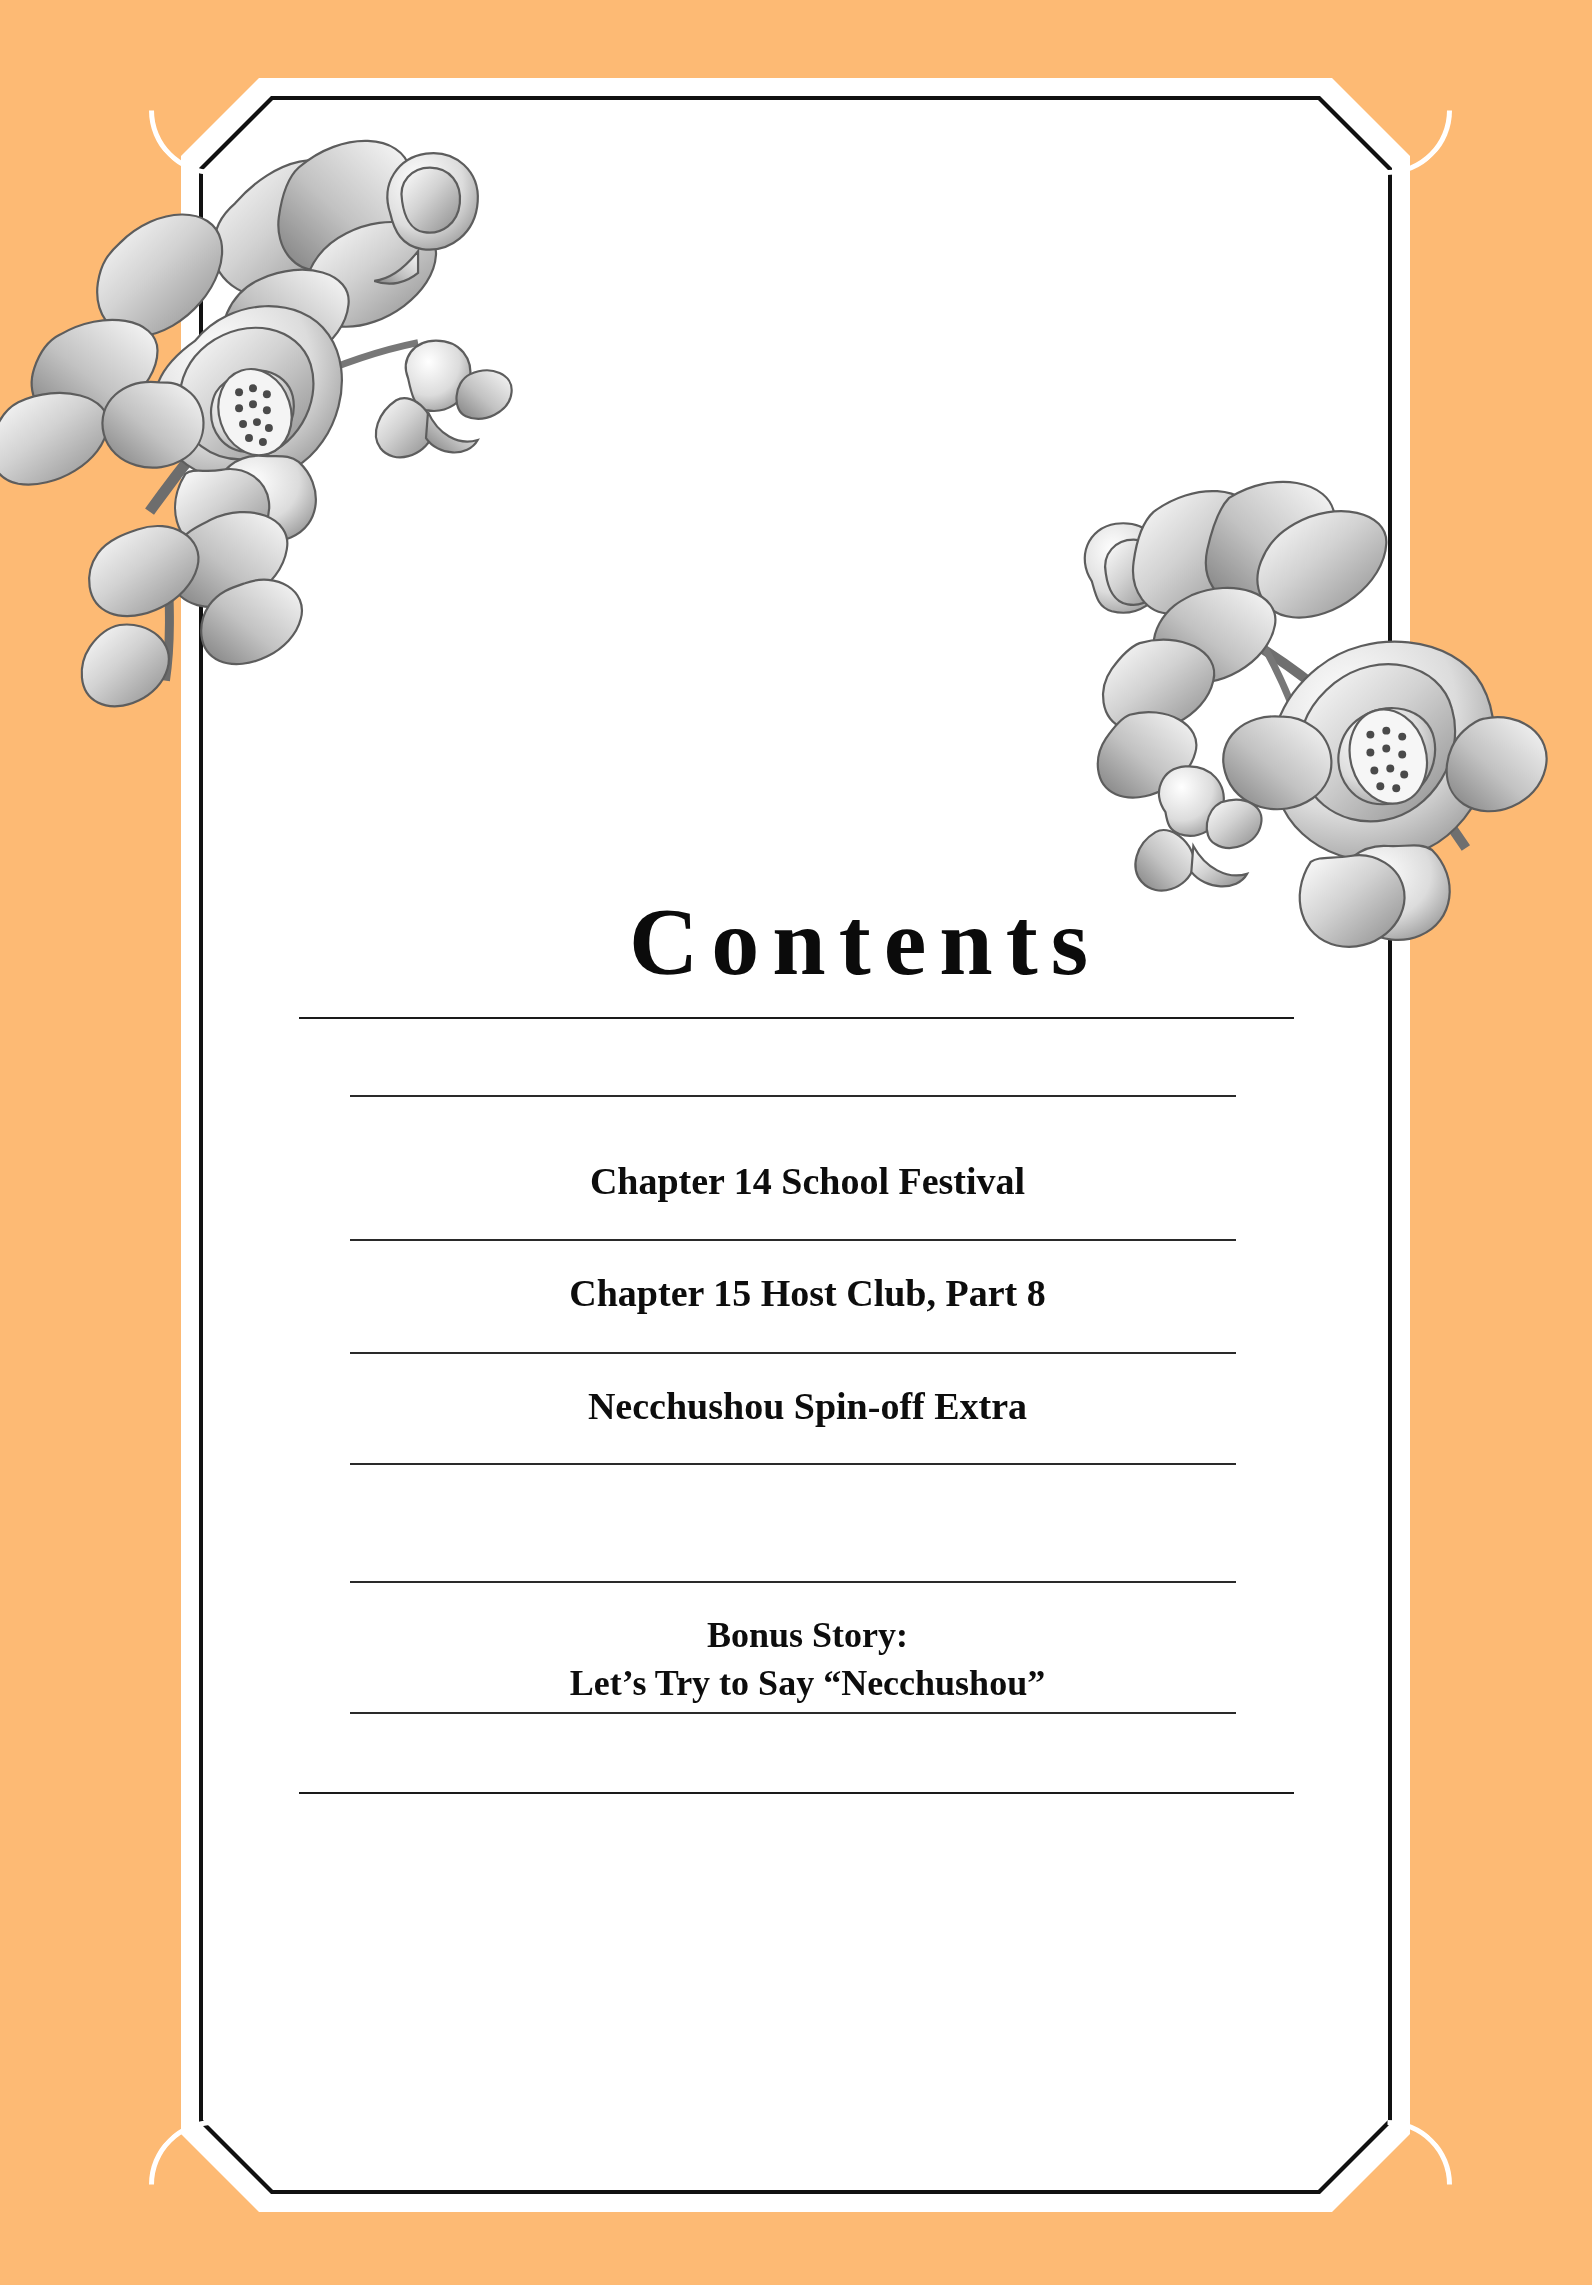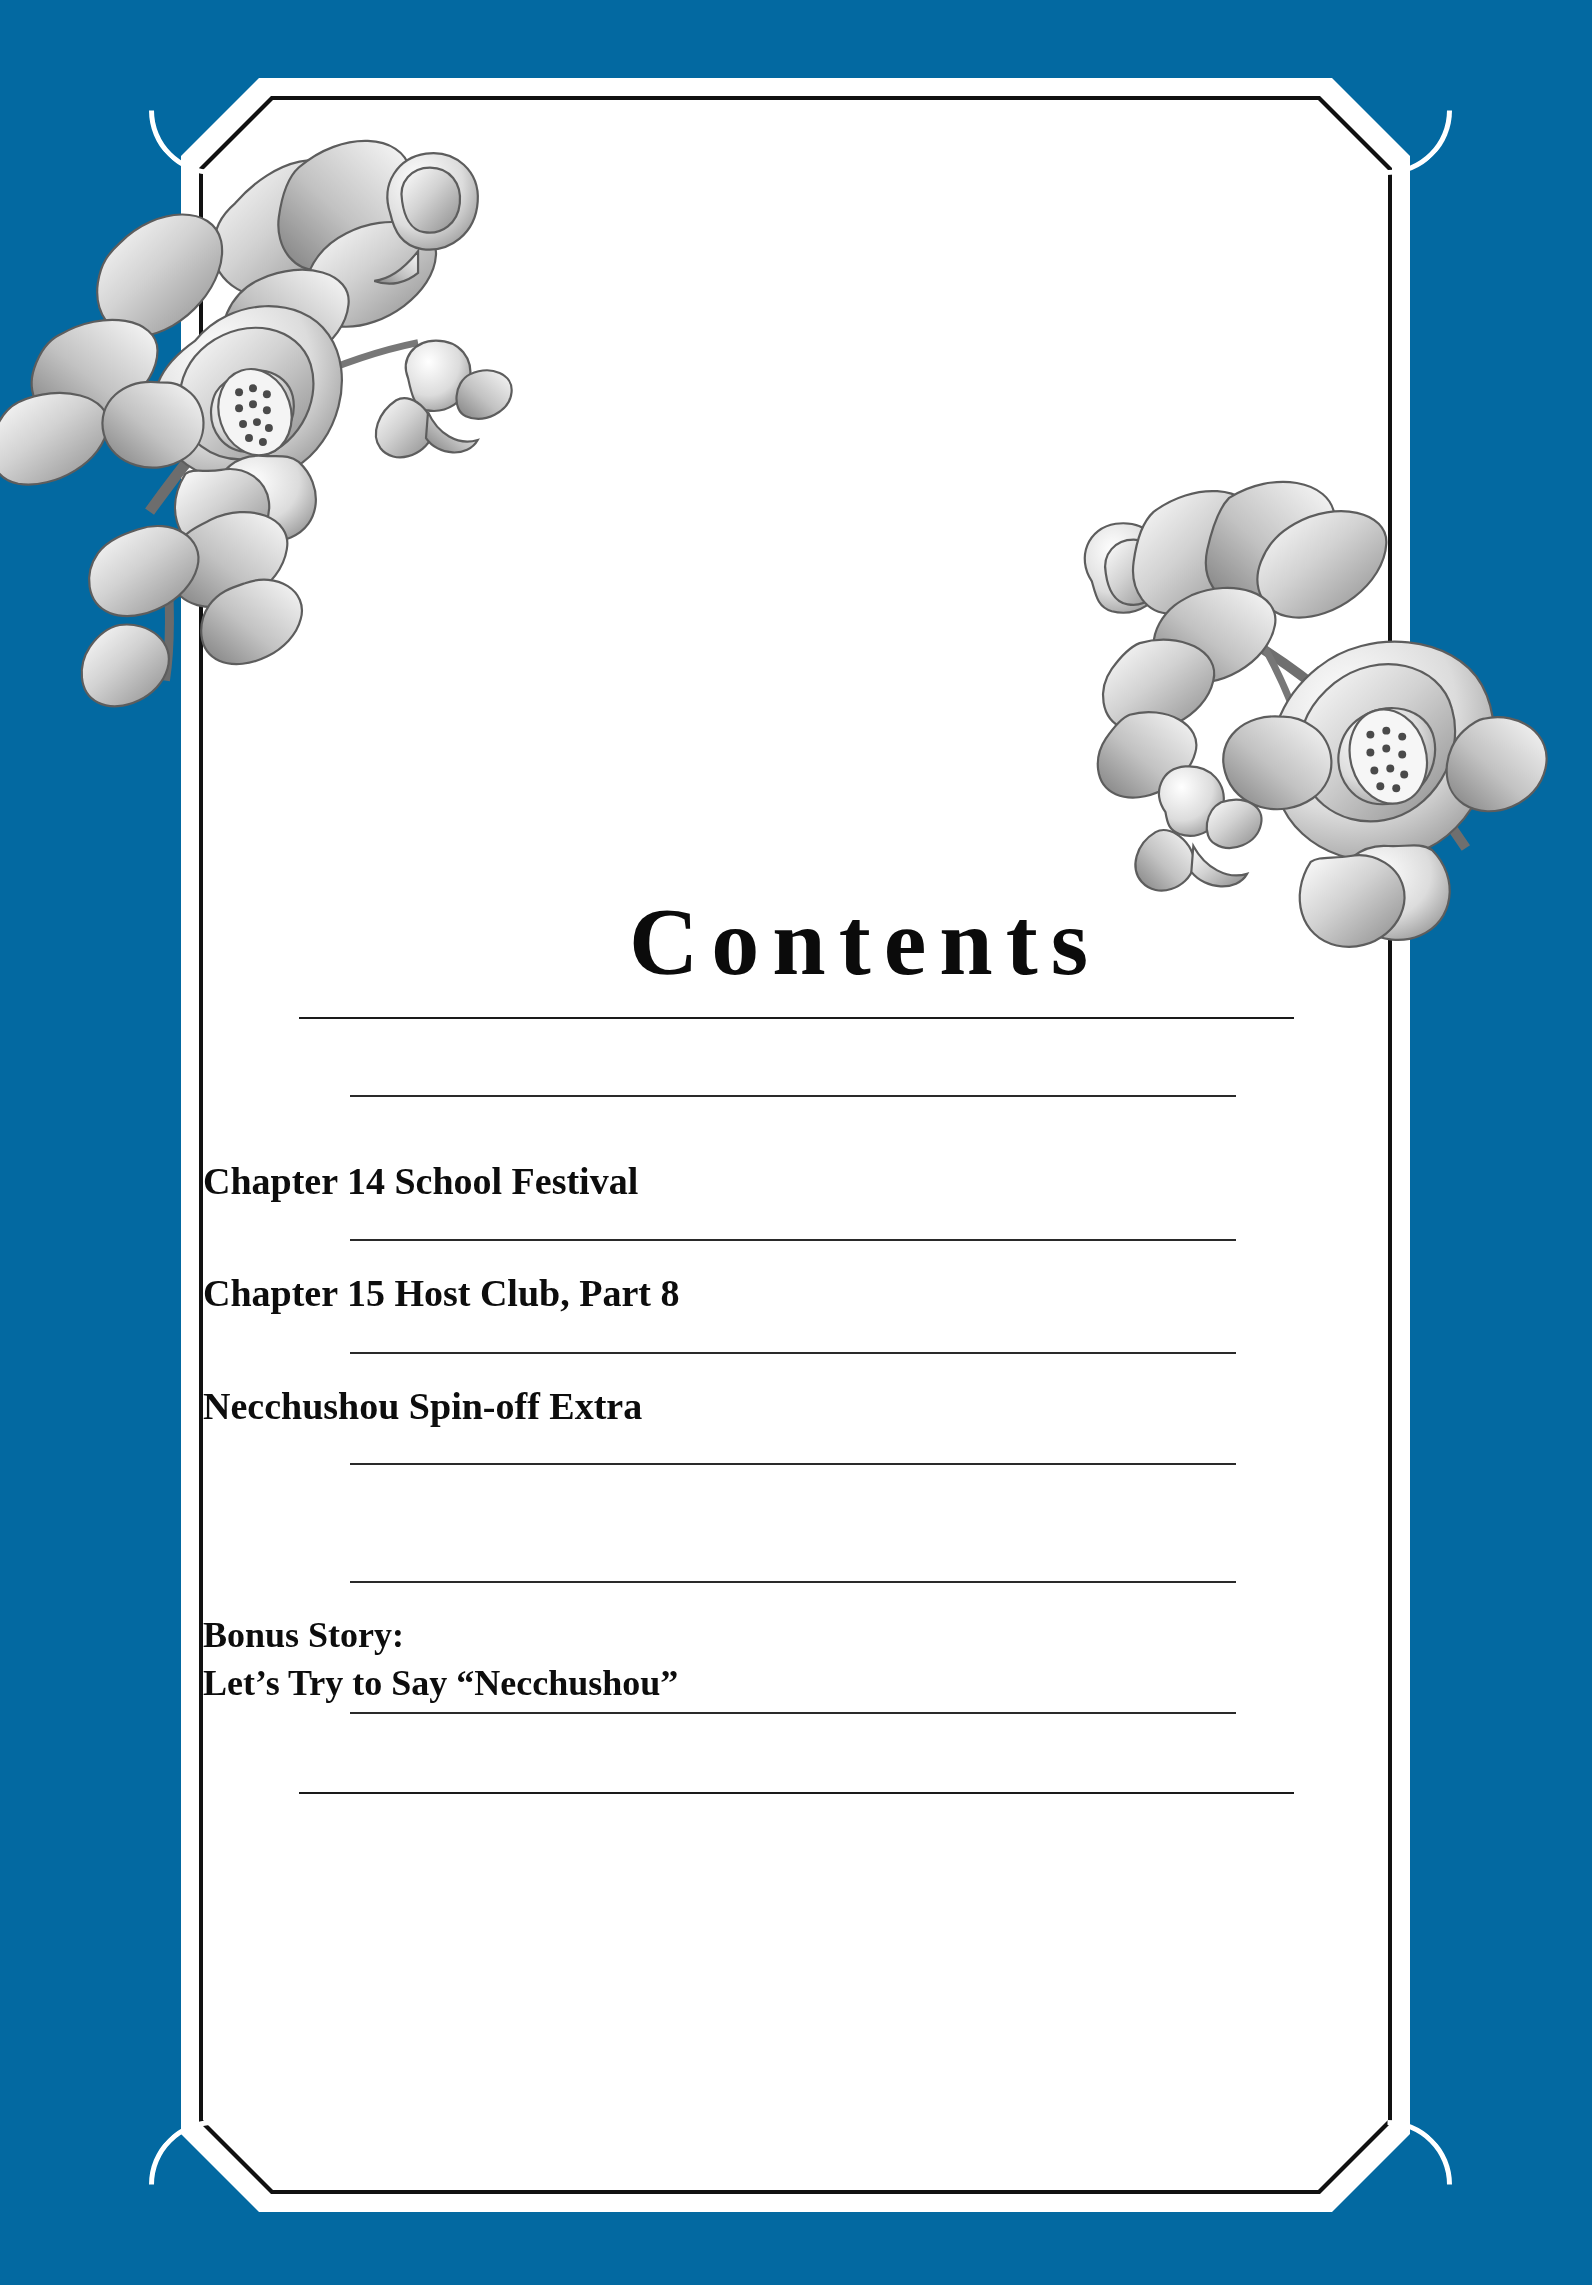--- a/index.html
+++ b/index.html
@@ -12,21 +12,21 @@
     height: 2286px;
     position: relative;
     overflow: hidden;
     font-family: "Liberation Serif", serif;
   }
 
   
   .page-root {
     position: absolute;
     inset: 0;
-    background: #0369a1;
+    background: #fdba74;
   }
 
   
   .panel-outer {
     position: absolute;
     left: 181px;
     top: 78px;
     width: 1229px;
     height: 2134px;
     background: #ffffff;
@@ -131,25 +131,27 @@
     position: absolute;
     height: 0;
     border-top: 2px solid #1a1a1a;
   }
   .rule.long { left: 96px; width: 995px; }
   .rule.short { left: 147px; width: 886px; border-top: 2px solid #2a2a2a; }
 
   .entry {
     position: absolute;
     width: 1185px;
+    text-align: center;
     font-family: "Liberation Serif", serif;
     font-weight: bold;
     color: #0d0d0d;
     font-size: 38px;
     line-height: 1.28;
+    margin-left: 12px;
   }
 
   .entry.bonus { font-size: 36px; }
 </style>
 </head>
 <body>
 
 <div class="page-root">
 
   <div class="panel-outer"></div>

